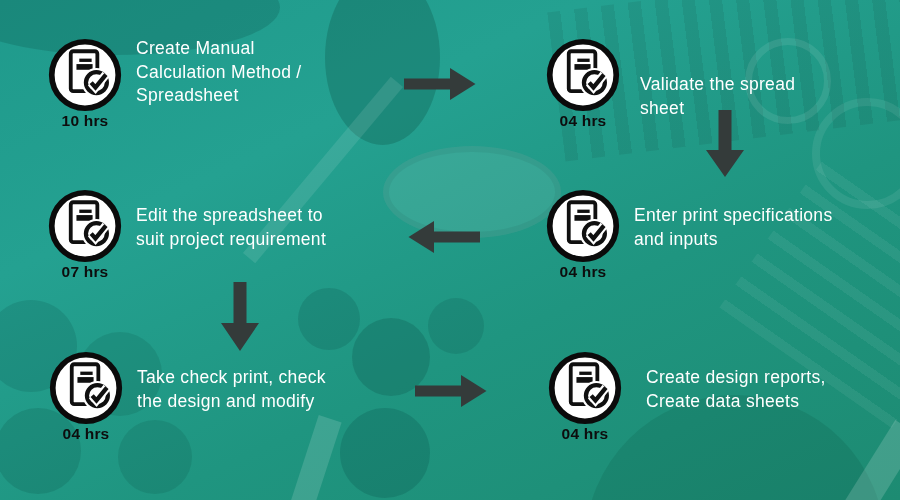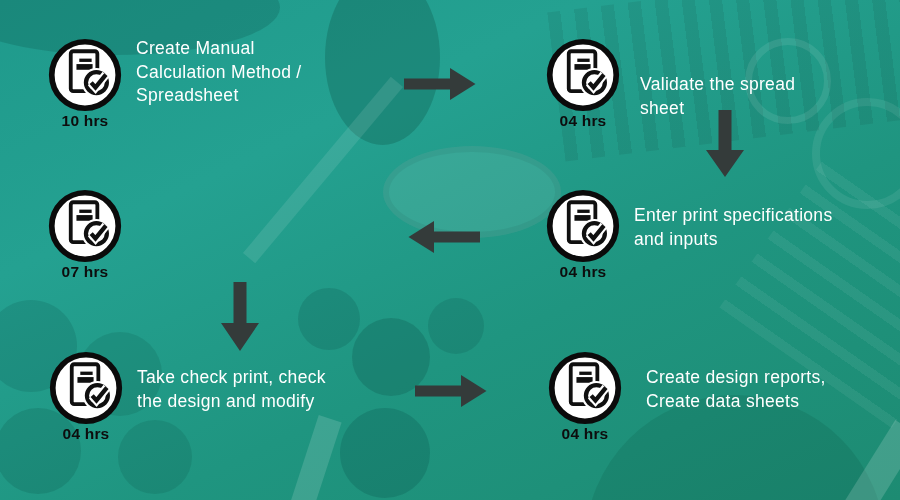--- a/index.html
+++ b/index.html
@@ -143,20 +143,22 @@
         <rect x="25" y="15" width="28" height="42" rx="2.5" fill="#fff" stroke="#101010" stroke-width="4"></rect>
         <line x1="34" y1="24.5" x2="47" y2="24.5" stroke="#101010" stroke-width="3.5"></line>
         <line x1="31" y1="31.5" x2="48" y2="31.5" stroke="#101010" stroke-width="6"></line>
         <circle cx="52" cy="48" r="11" fill="#fff" stroke="#fff" stroke-width="9"></circle>
         <circle cx="52" cy="48" r="11" fill="#fff" stroke="#101010" stroke-width="4.5"></circle>
         <path d="M46.5 48 l4.5 5 L62 39.5" fill="none" stroke="#fff" stroke-width="9"></path>
         <path d="M46.5 48 l4.5 5 L62 39.5" fill="none" stroke="#101010" stroke-width="4.5"></path>
       </svg>
     </span>
     <div class="hours">07 hrs</div>
+    <div class="title">Edit the spreadsheet to
+suit project requirement</div>
   </div>
 
   <div class="step s5">
     <span class="icon-wrap">
       <svg viewBox="0 0 80 80" width="76" height="76">
         <circle cx="40" cy="40" r="35" fill="#fff" stroke="#0b0b0b" stroke-width="6"></circle>
         <rect x="25" y="15" width="28" height="42" rx="2.5" fill="#fff" stroke="#101010" stroke-width="4"></rect>
         <line x1="34" y1="24.5" x2="47" y2="24.5" stroke="#101010" stroke-width="3.5"></line>
         <line x1="31" y1="31.5" x2="48" y2="31.5" stroke="#101010" stroke-width="6"></line>
         <circle cx="52" cy="48" r="11" fill="#fff" stroke="#fff" stroke-width="9"></circle>

